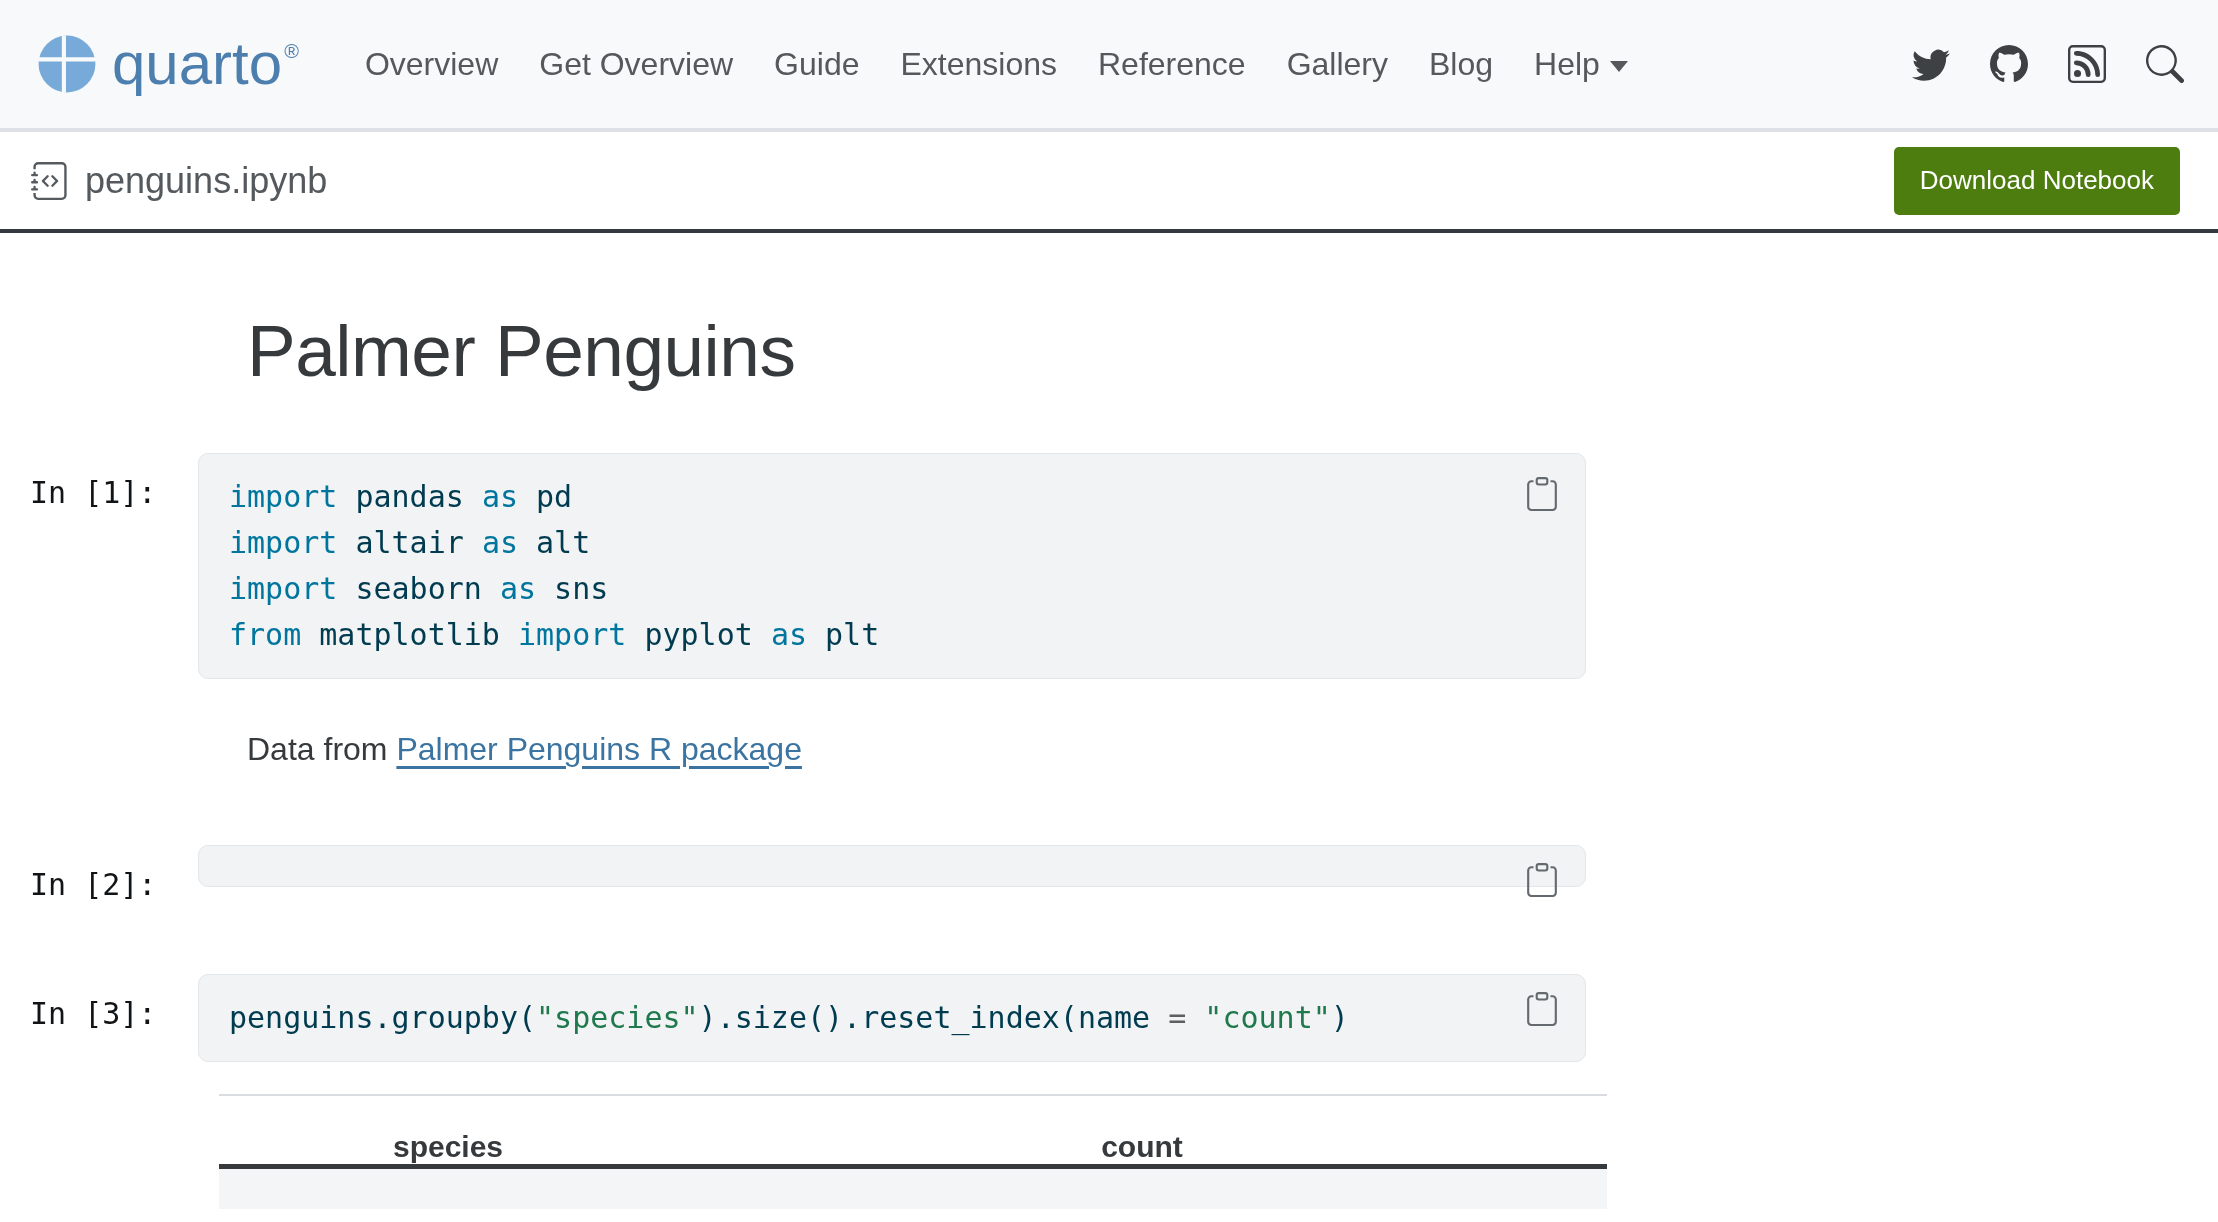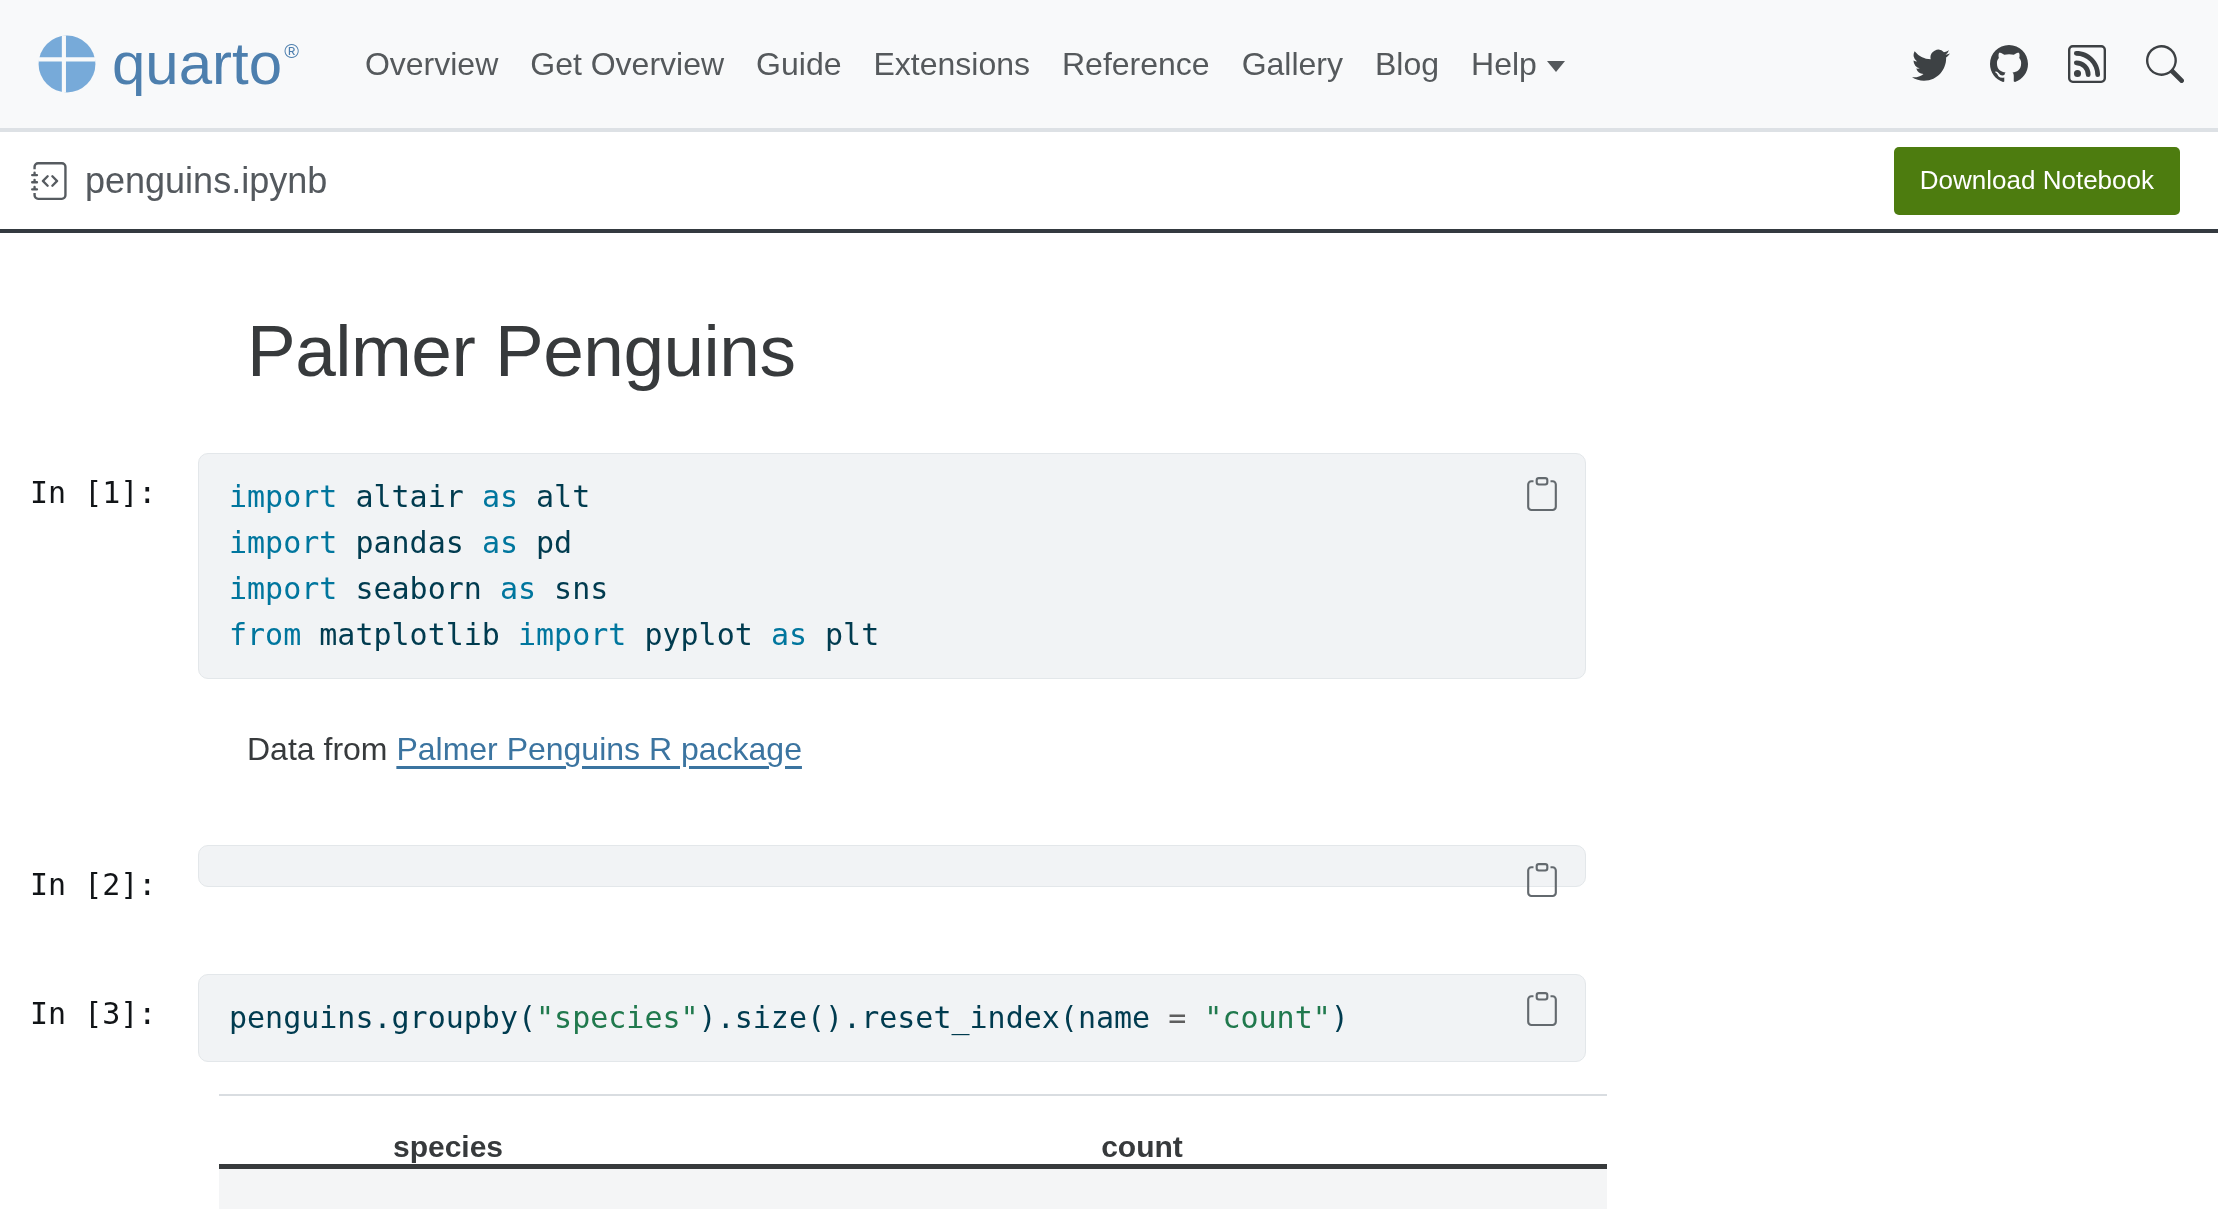--- a/index.html
+++ b/index.html
@@ -8,21 +8,21 @@
 
   
   .navbar {
     height: 132px; background: #f8f9fa; border-bottom: 4px solid #dde1e5;
     display: flex; align-items: center; padding: 0 34px 0 36px;
   }
   .brand { display: flex; align-items: center; gap: 14px; cursor: pointer; }
   .brand svg { width: 62px; height: 62px; display: block; }
   .brand-word { font-size: 60px; color: #4d7fae; letter-spacing: 0px; line-height: 1; }
   .brand-reg { font-size: 20px; color: #4d7fae; vertical-align: 26px; margin-left: 2px; }
-  .nav-links { display: flex; gap: 32px; margin-left: 66px; }
+  .nav-links { display: flex; gap: 41px; margin-left: 66px; }
   .nav-link { font-size: 32px; color: #55595c; text-decoration: none; white-space: nowrap; cursor: pointer; }
   .nav-link.help { display: flex; align-items: center; gap: 10px; }
   .caret-down {
     width: 0; height: 0; border-left: 9px solid transparent; border-right: 9px solid transparent;
     border-top: 11px solid #55595c; display: inline-block; margin-top: 4px;
   }
   .nav-icons { margin-left: auto; display: flex; align-items: center; gap: 40px; }
   .nav-icon { color: #3d4144; cursor: pointer; display: flex; align-items: center; }
   .nav-icon svg { width: 38px; height: 38px; display: block; }
 
@@ -148,22 +148,22 @@
   <button class="download-btn">Download Notebook</button>
 </div>
 
 <main class="article">
   <h1 class="title">Palmer Penguins</h1>
 
   <div class="cell cell-1">
     <div class="cell-label">In [1]:</div>
     <div class="code-block">
       <div>
+          <div class="code-line"><span class="tok-kw">import</span><span class="tok-n"> pandas </span><span class="tok-kw">as</span><span class="tok-n"> pd</span></div>
           <div class="code-line"><span class="tok-kw">import</span><span class="tok-n"> altair </span><span class="tok-kw">as</span><span class="tok-n"> alt</span></div>
-          <div class="code-line"><span class="tok-kw">import</span><span class="tok-n"> pandas </span><span class="tok-kw">as</span><span class="tok-n"> pd</span></div>
           <div class="code-line"><span class="tok-kw">import</span><span class="tok-n"> seaborn </span><span class="tok-kw">as</span><span class="tok-n"> sns</span></div>
           <div class="code-line"><span class="tok-kw">from</span><span class="tok-n"> matplotlib </span><span class="tok-kw">import</span><span class="tok-n"> pyplot </span><span class="tok-kw">as</span><span class="tok-n"> plt</span></div>
         </div>
       <button class="copy-btn">
         <svg viewBox="0 0 16 16" fill="currentColor">
             <path d="M4 1.5H3a2 2 0 0 0-2 2V14a2 2 0 0 0 2 2h10a2 2 0 0 0 2-2V3.5a2 2 0 0 0-2-2h-1v1h1a1 1 0 0 1 1 1V14a1 1 0 0 1-1 1H3a1 1 0 0 1-1-1V3.5a1 1 0 0 1 1-1h1v-1z"></path>
             <path d="M9.5 1a.5.5 0 0 1 .5.5v1a.5.5 0 0 1-.5.5h-3a.5.5 0 0 1-.5-.5v-1a.5.5 0 0 1 .5-.5h3zm-3-1A1.5 1.5 0 0 0 5 1.5v1A1.5 1.5 0 0 0 6.5 4h3A1.5 1.5 0 0 0 11 2.5v-1A1.5 1.5 0 0 0 9.5 0h-3z"></path>
           </svg>
       </button>
     </div>

